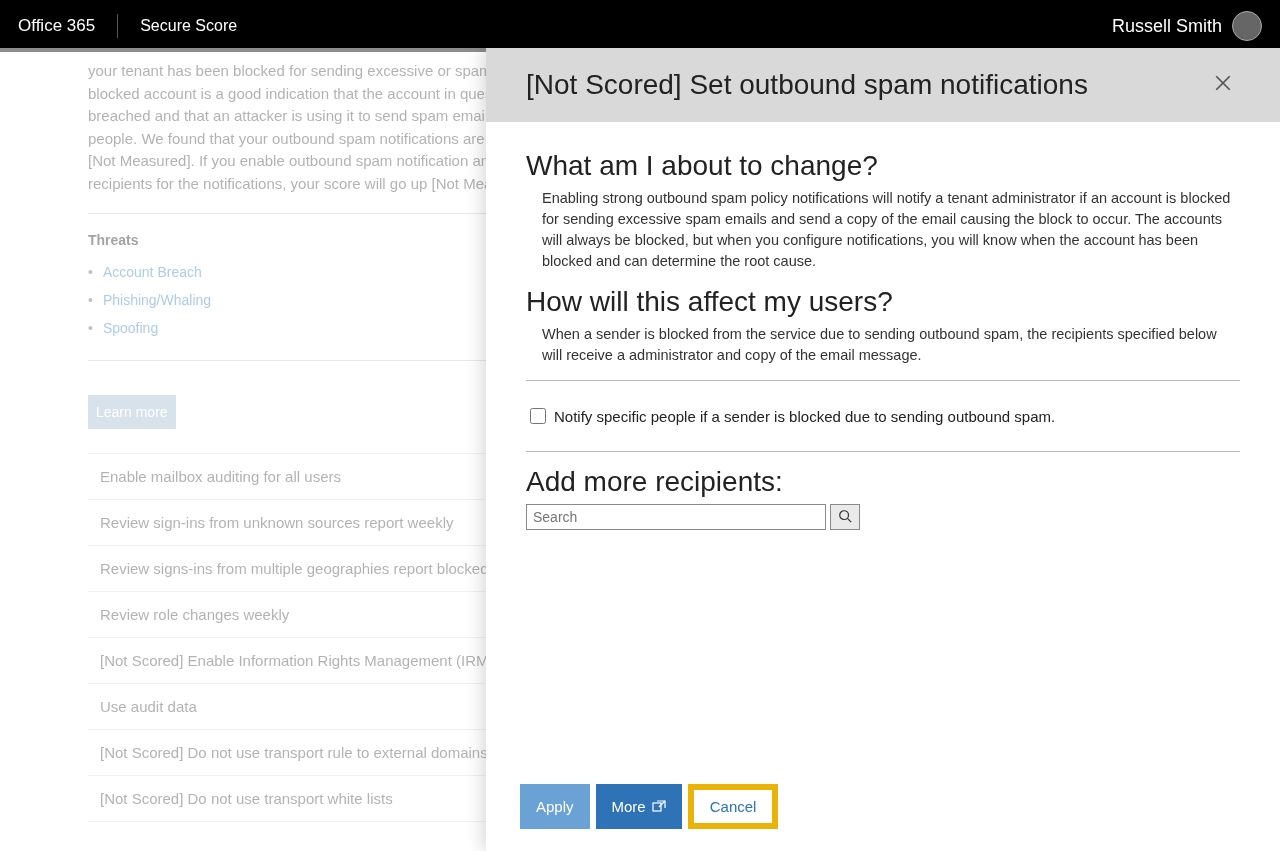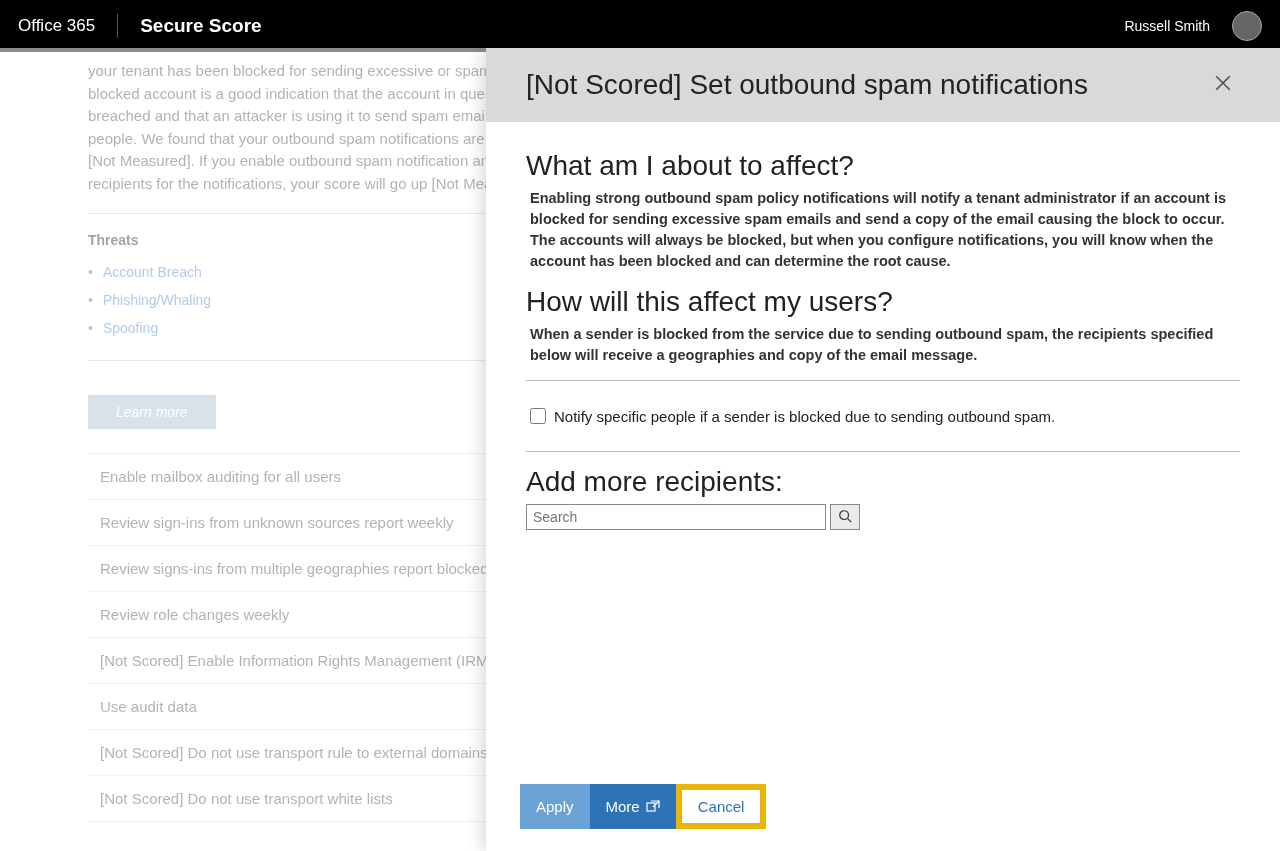--- a/index.html
+++ b/index.html
@@ -24,25 +24,24 @@
   }
   .brand {
     font-size: 17px;
     font-weight: 400;
     padding-right: 22px;
     border-right: 1px solid #555;
     line-height: 24px;
   }
   .app-name {
     padding-left: 22px;
-    font-size: 19px;
-    font-weight: bold;
+    font-size: 16px;
   }
   .top-spacer { flex: 1; }
-  .user-name { font-size: 14px; margin-right: 22px; }
+  .user-name { font-size: 18px; margin-right: 10px; }
   .avatar {
     width: 30px; height: 30px;
     border-radius: 50%;
     background: #666;
     border: 1px solid #aaa;
     display: inline-block;
   }
   
   .bg-content {
     position: absolute;
@@ -68,23 +67,22 @@
   .threats li::before {
     content: "•";
     color: #777;
     margin-right: 10px;
   }
   .learn-more-btn {
     margin-top: 24px;
     background: #a6bed3;
     color: #fff;
     border: none;
-    padding: 9px 28px;
+    padding: 9px 8px;
     font-size: 14px;
-    font-style: italic;
   }
   .action-list {
     margin-top: 24px;
     width: 600px;
     border-top: 1px solid #ddd;
   }
   .action-row {
     border-bottom: 1px solid #ddd;
     padding: 14px 12px;
     font-size: 15px;
@@ -134,22 +132,21 @@
   .panel-body h2 {
     font-size: 28px;
     font-weight: 400;
     margin: 10px 0 6px 0;
     color: #222;
   }
   .panel-body p {
     font-size: 14.5px;
     color: #333;
     line-height: 1.45;
-    margin: 0 0 14px 4px;
-    font-weight: bold;
+    margin: 0 0 14px 16px;
   }
   .divider { border-top: 1px solid #bbb; margin: 14px 0; }
   .chk-row {
     padding: 10px 0;
     display: flex;
     align-items: center;
     font-size: 15px;
     color: #222;
   }
   .chk-row input { width: 16px; height: 16px; margin-right: 8px; }
@@ -165,21 +162,21 @@
     width: 30px;
     border: 1px solid #8a8a8a;
     background: #eaeaea;
     margin-left: 4px;
     display: flex; align-items: center; justify-content: center;
   }
   .search-btn svg { width: 14px; height: 14px; stroke: #333; fill: none; }
   .panel-footer {
     padding: 14px 34px 22px 34px;
     display: flex;
-    gap: 0;
+    gap: 6px;
   }
   .btn {
     font-size: 15px;
     padding: 8px 16px;
     border: none;
     cursor: pointer;
     display: inline-flex;
     align-items: center;
     gap: 6px;
   }
@@ -236,25 +233,25 @@
     <div class="panel-title">[Not Scored] Set outbound spam notifications</div>
     <div class="close-x">
       <svg viewBox="0 0 16 16" width="18" height="18" stroke="#555" stroke-width="1.5" fill="none">
         <line x1="2" y1="2" x2="14" y2="14"></line>
           <line x1="14" y1="2" x2="2" y2="14"></line>
       </svg>
     </div>
   </div>
 
   <div class="panel-body">
-    <h2>What am I about to affect?</h2>
+    <h2>What am I about to change?</h2>
     <p>Enabling strong outbound spam policy notifications will notify a tenant administrator if an account is blocked for sending excessive spam emails and send a copy of the email causing the block to occur. The accounts will always be blocked, but when you configure notifications, you will know when the account has been blocked and can determine the root cause.</p>
 
     <h2>How will this affect my users?</h2>
-    <p>When a sender is blocked from the service due to sending outbound spam, the recipients specified below will receive a geographies and copy of the email message.</p>
+    <p>When a sender is blocked from the service due to sending outbound spam, the recipients specified below will receive a administrator and copy of the email message.</p>
 
     <div class="divider"></div>
     <label class="chk-row">
       <input type="checkbox" style="">
       <span>Notify specific people if a sender is blocked due to sending outbound spam.</span>
     </label>
     <div class="divider"></div>
 
     <h2>Add more recipients:</h2>
     <div class="search-wrap">

